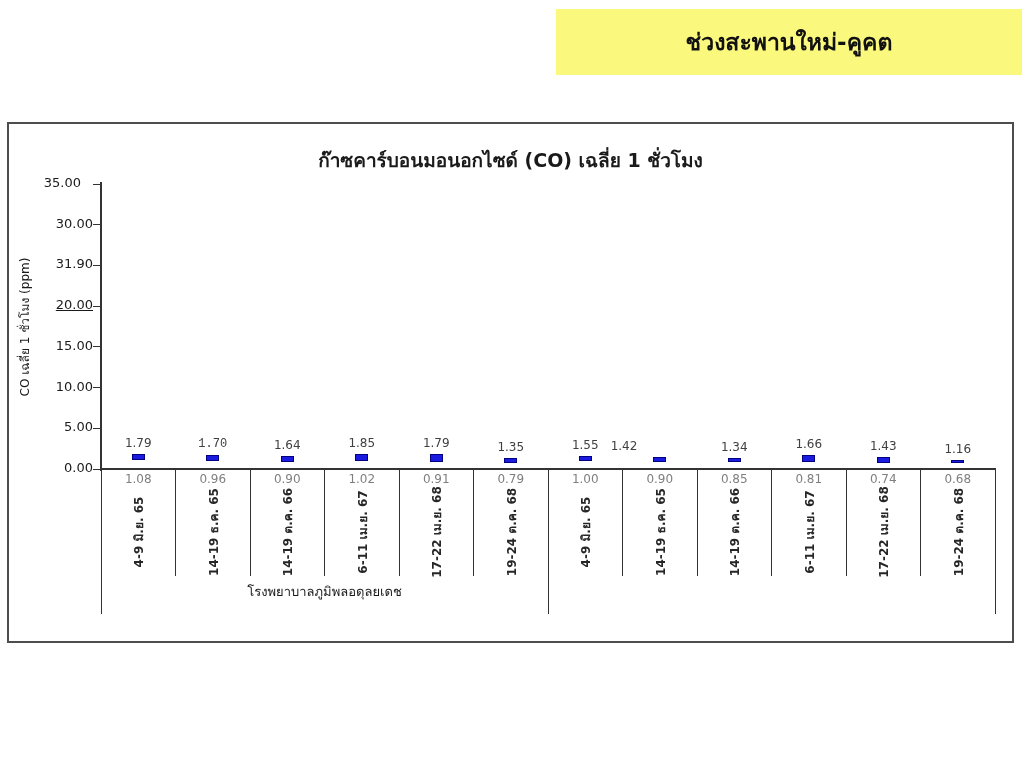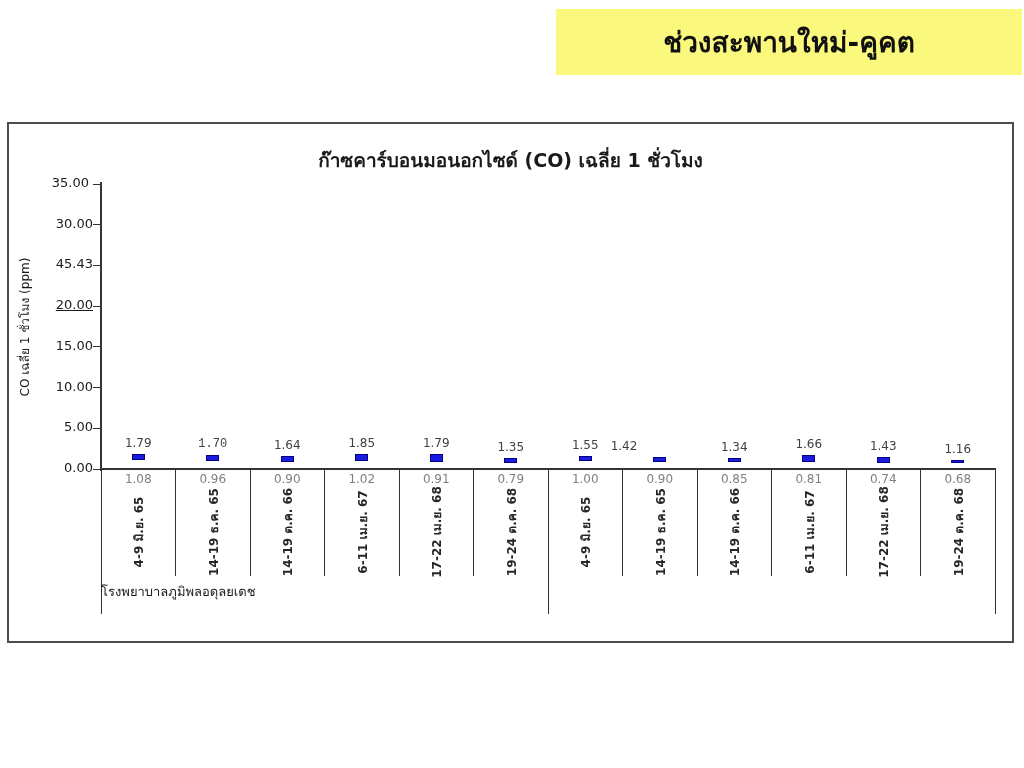--- a/index.html
+++ b/index.html
@@ -3,21 +3,21 @@
 <meta charset="utf-8">
 <style>
   html,body{margin:0;padding:0;background:#ffffff;}
   body{
     width:1024px;height:768px;position:relative;overflow:hidden;
     font-family:"DejaVu Sans","Liberation Sans",sans-serif;
   }
   .banner{
     position:absolute;left:556px;top:9px;width:466px;height:66px;
     display:flex;align-items:center;justify-content:center;
-    font-size:28px;font-weight:bold;color:#111111;
+    font-size:23px;font-weight:bold;color:#111111;
   }
   .frame{
     position:absolute;left:7px;top:122px;width:1003px;height:517px;
     border:2px solid #4d4d4d;background:#ffffff;
   }
   .chart-title{
     position:absolute;left:0;top:21px;width:100%;
     text-align:center;font-size:19px;font-weight:bold;color:#1a1a1a;
   }
   .y-axis-title{position:absolute;left:15px;top:203px;width:0;height:0;}
@@ -29,21 +29,21 @@
   #plot-layer{position:absolute;left:0;top:0;right:0;bottom:0;}
   .abs{position:absolute;}
   .yt-label{font-size:13px;color:#1a1a1a;text-align:right;}
   .val-hi{font-size:12px;color:#404040;text-align:center;}
   .val-lo{font-size:12px;color:#7f7f7f;text-align:center;}
   .cat-wrap span{
     position:absolute;white-space:nowrap;
     transform:translate(-50%,-50%) rotate(-90deg);
     font-size:12px;font-weight:bold;color:#262626;
   }
-  .grp-label{font-size:13px;color:#1a1a1a;text-align:left;white-space:nowrap;}
+  .grp-label{font-size:13px;color:#1a1a1a;text-align:center;white-space:nowrap;}
 </style>
 </head>
 <body>
 
 <div class="banner" style="background: rgb(250, 249, 125);">ช่วงสะพานใหม่-คูคต</div>
 
 <div class="frame">
   <div class="chart-title">ก๊าซคาร์บอนมอนอกไซด์ (CO) เฉลี่ย 1 ชั่วโมง</div>
   <div class="y-axis-title">
     <span>CO เฉลี่ย 1 ชั่วโมง (ppm)</span>
@@ -54,25 +54,25 @@
       <div class="abs yt-label" style="left: 36px; top: 336px; width: 48px;">0.00</div>
       <div class="abs" style="left: 84px; top: 303.786px; width: 8px; height: 1px; background: rgb(51, 51, 51);"></div>
       <div class="abs yt-label" style="left: 36px; top: 295.286px; width: 48px;">5.00</div>
       <div class="abs" style="left: 84px; top: 263.071px; width: 8px; height: 1px; background: rgb(51, 51, 51);"></div>
       <div class="abs yt-label" style="left: 36px; top: 254.571px; width: 48px;">10.00</div>
       <div class="abs" style="left: 84px; top: 222.357px; width: 8px; height: 1px; background: rgb(51, 51, 51);"></div>
       <div class="abs yt-label" style="left: 36px; top: 213.857px; width: 48px;">15.00</div>
       <div class="abs" style="left: 84px; top: 181.643px; width: 8px; height: 1px; background: rgb(51, 51, 51);"></div>
       <div class="abs yt-label" style="left: 36px; top: 173.143px; width: 48px; text-decoration: underline;">20.00</div>
       <div class="abs" style="left: 84px; top: 140.929px; width: 8px; height: 1px; background: rgb(51, 51, 51);"></div>
-      <div class="abs yt-label" style="left: 36px; top: 132.429px; width: 48px;">45.43</div>
+      <div class="abs yt-label" style="left: 36px; top: 132.429px; width: 48px;">31.90</div>
       <div class="abs" style="left: 84px; top: 100.214px; width: 8px; height: 1px; background: rgb(51, 51, 51);"></div>
       <div class="abs yt-label" style="left: 36px; top: 91.7143px; width: 48px;">30.00</div>
       <div class="abs" style="left: 84px; top: 59.5px; width: 8px; height: 1px; background: rgb(51, 51, 51);"></div>
-      <div class="abs yt-label" style="left: 32px; top: 51px; width: 48px;">35.00</div>
+      <div class="abs yt-label" style="left: 24px; top: 51px; width: 48px;">35.00</div>
       <div class="abs" style="left: 92px; top: 344px; width: 895px; height: 2px; background: rgb(51, 51, 51);"></div>
       <div class="abs" style="left: 91.5px; top: 345px; width: 1px; height: 145px; background: rgb(51, 51, 51);"></div>
       <div class="abs" style="left: 166px; top: 345px; width: 1px; height: 107px; background: rgb(51, 51, 51);"></div>
       <div class="abs" style="left: 240.5px; top: 345px; width: 1px; height: 107px; background: rgb(51, 51, 51);"></div>
       <div class="abs" style="left: 315px; top: 345px; width: 1px; height: 107px; background: rgb(51, 51, 51);"></div>
       <div class="abs" style="left: 389.5px; top: 345px; width: 1px; height: 107px; background: rgb(51, 51, 51);"></div>
       <div class="abs" style="left: 464px; top: 345px; width: 1px; height: 107px; background: rgb(51, 51, 51);"></div>
       <div class="abs" style="left: 538.5px; top: 345px; width: 1px; height: 145px; background: rgb(51, 51, 51);"></div>
       <div class="abs" style="left: 613px; top: 345px; width: 1px; height: 107px; background: rgb(51, 51, 51);"></div>
       <div class="abs" style="left: 687.5px; top: 345px; width: 1px; height: 107px; background: rgb(51, 51, 51);"></div>

